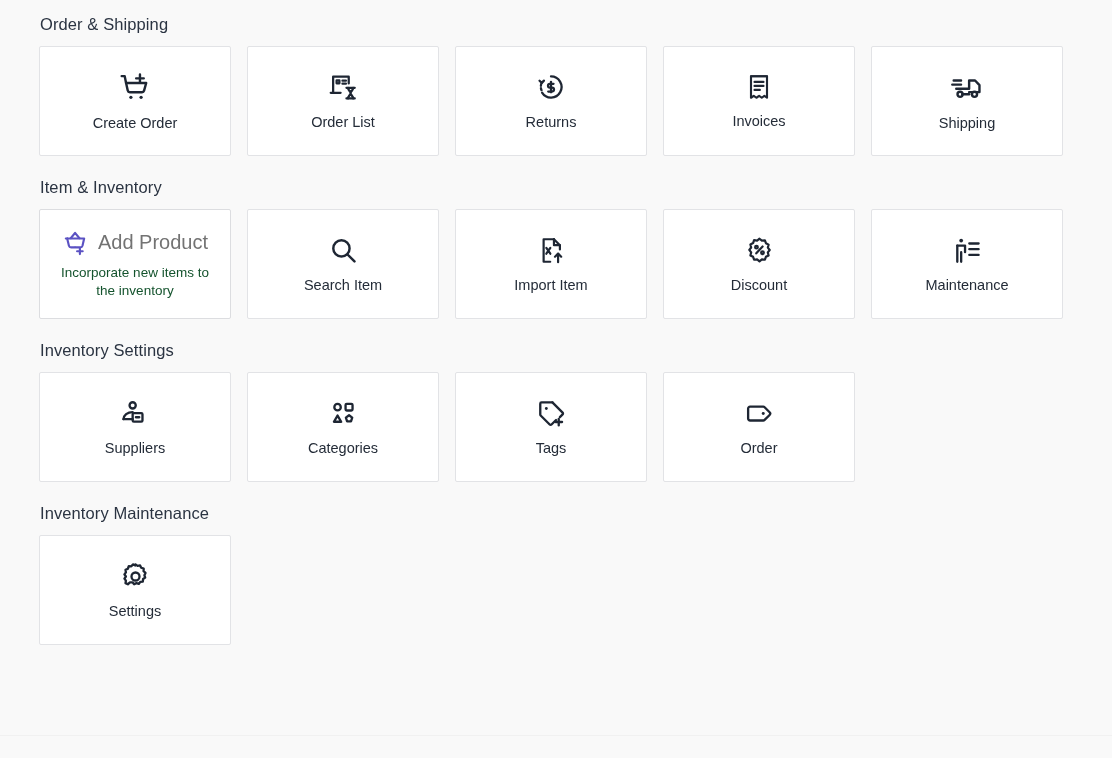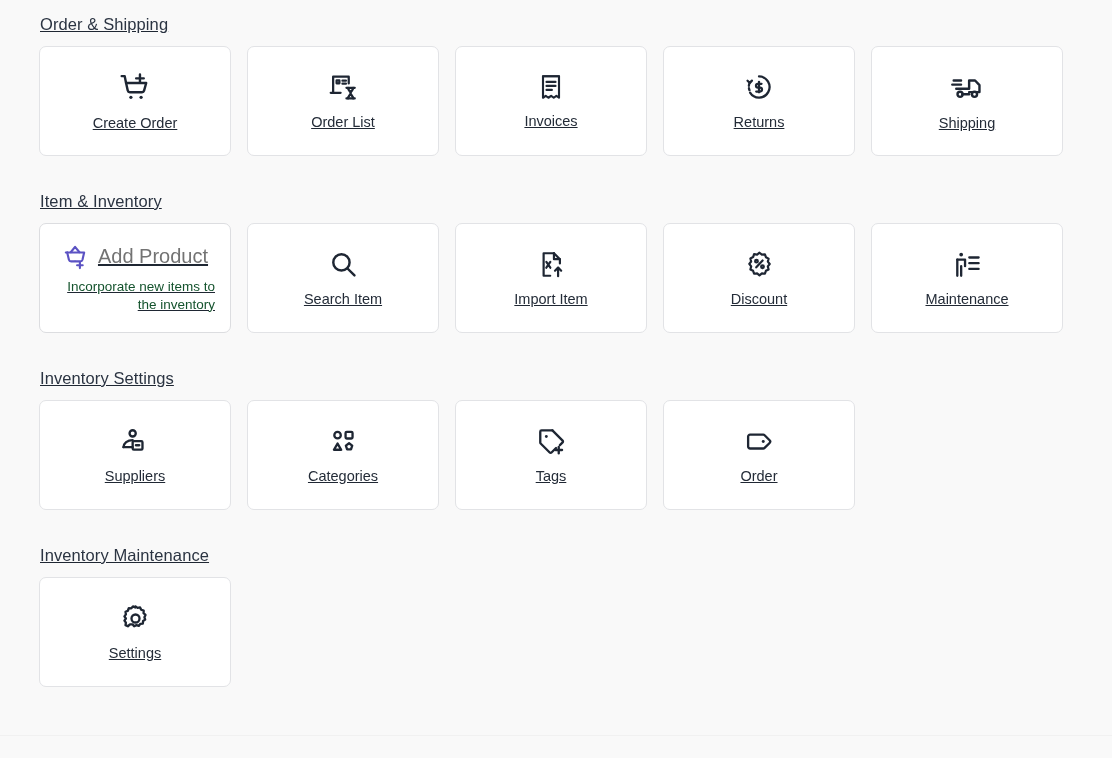--- a/index.html
+++ b/index.html
@@ -13,54 +13,53 @@
     background: #f9f9f9;
     font-family: "Liberation Sans", sans-serif;
     color: #1f2733;
     overflow: hidden;
     position: relative;
   }
   #root {
     padding: 14px 0 0 0;
     box-sizing: border-box;
     height: 100%;
-    text-decoration: underline;
   }
   .section {
     padding-left: 39px;
   }
   .section-title {
     font-size: 16.5px;
     font-weight: 400;
     color: #2b3442;
     letter-spacing: 0.1px;
     margin: 0 0 12px 1px;
     line-height: 20px;
   }
   .section + .section {
-    margin-top: 35px;
+    margin-top: 21px;
   }
   .card-row {
     display: flex;
     flex-wrap: nowrap;
     gap: 16px;
   }
   .card {
     width: 192px;
     height: 110px;
     box-sizing: border-box;
     background: #ffffff;
     border: 1px solid #e2e3e6;
-    border-radius: 7px;
+    border-radius: 2px;
     display: flex;
     flex-direction: column;
     align-items: center;
     justify-content: center;
     cursor: pointer;
-    text-align: right;
+    text-align: center;
     padding: 6px 10px;
   }
   .card .icon {
     display: flex;
     align-items: center;
     justify-content: center;
     color: #1e2633;
     margin-bottom: 10px;
   }
   .card .icon svg {
@@ -135,40 +134,40 @@
       <path d="M7.2 7.1h2.1v2.1H7.2z"></path>
       <path d="M11.6 7.3h2.6M11.6 9.5h2.6"></path>
       <path d="M14.6 12.6h6.2M14.6 20.6h6.2"></path>
       <path d="M15.8 12.6c0 2 1.9 2.7 1.9 4s-1.9 2-1.9 4M19.6 12.6c0 2-1.9 2.7-1.9 4s1.9 2 1.9 4"></path>
     </svg>
           </span>
           <span class="label">Order List</span>
         </div>
         <div class="card">
           <span class="icon">
-            <svg width="30" height="30" viewBox="0 0 24 24" fill="none" stroke="currentColor" stroke-width="1.7" stroke-linecap="round" stroke-linejoin="round">
-      <path d="M5.6 3.4h12.8v17.2l-2.1-1.5-2.1 1.5-2.1-1.5-2.2 1.5-2.1-1.5-2.2 1.5z"></path>
-      <path d="M5.6 3.4h12.8"></path>
-      <path d="M8.4 7.9h7.2M8.4 11.1h7.2M8.4 14.3h4.3"></path>
-    </svg>
-          </span>
-          <span class="label">Invoices</span>
-        </div>
-        <div class="card">
-          <span class="icon">
             <svg width="32" height="32" viewBox="0 0 24 24" fill="none" stroke="currentColor" stroke-width="1.7" stroke-linecap="round" stroke-linejoin="round">
       <path d="M12 4.1a7.9 7.9 0 1 1-6.7 12.1"></path>
       <path d="M4.4 11.1a7.6 7.6 0 0 1 .55-2.2"></path>
       <path d="M4.9 14.4a7.8 7.8 0 0 1-.45-1.5"></path>
       <path d="M6.7 7.2 5.1 8.9 3.4 7.3"></path>
       <path d="M12 8.1v7.9"></path>
       <path d="M13.9 9.6h-2.7a1.45 1.45 0 0 0 0 2.9h1.6a1.45 1.45 0 0 1 0 2.9h-2.9"></path>
     </svg>
           </span>
           <span class="label">Returns</span>
+        </div>
+        <div class="card">
+          <span class="icon">
+            <svg width="30" height="30" viewBox="0 0 24 24" fill="none" stroke="currentColor" stroke-width="1.7" stroke-linecap="round" stroke-linejoin="round">
+      <path d="M5.6 3.4h12.8v17.2l-2.1-1.5-2.1 1.5-2.1-1.5-2.2 1.5-2.1-1.5-2.2 1.5z"></path>
+      <path d="M5.6 3.4h12.8"></path>
+      <path d="M8.4 7.9h7.2M8.4 11.1h7.2M8.4 14.3h4.3"></path>
+    </svg>
+          </span>
+          <span class="label">Invoices</span>
         </div>
         <div class="card">
           <span class="icon">
             <svg width="34" height="34" viewBox="0 0 24 24" fill="none" stroke="currentColor" stroke-width="1.7" stroke-linecap="round" stroke-linejoin="round">
       <path d="M2.6 7.4h5.2M1.6 10.3h6.2"></path>
       <path d="M4.4 13.2h9.1V7.4h4.2l3.1 3.3v4.9h-2"></path>
       <path d="M8.7 17.1h4.8"></path>
       <circle cx="7.1" cy="17.2" r="1.8"></circle>
       <circle cx="17.3" cy="17.2" r="1.8"></circle>
       <path d="M15.4 15.6h-1.9"></path>

